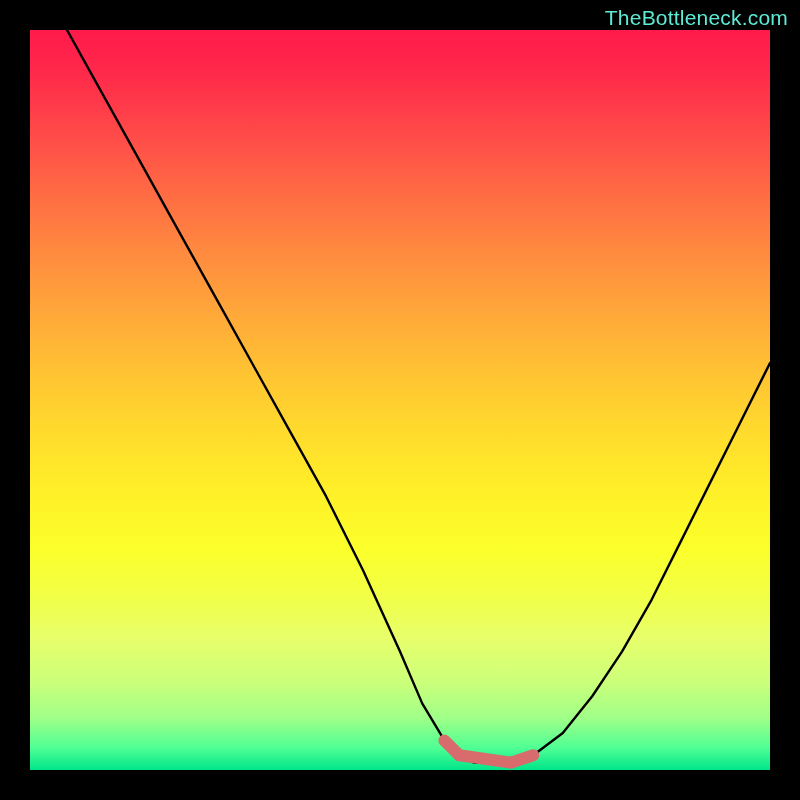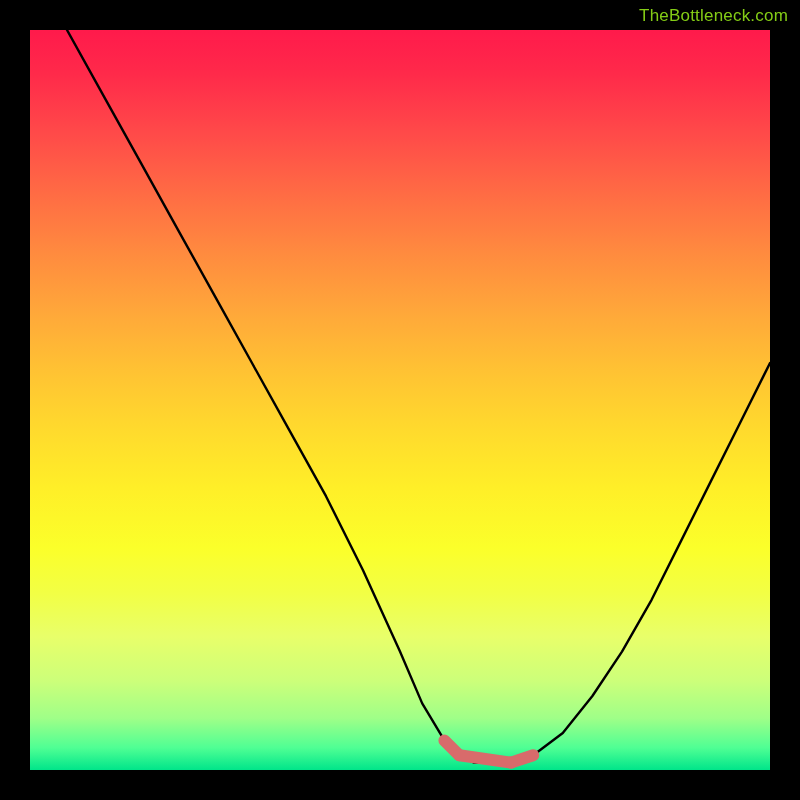--- a/index.html
+++ b/index.html
@@ -8,22 +8,22 @@
     position: relative;
     width: 800px;
     height: 800px;
     background: #000;
   }
   .watermark {
     position: absolute;
     top: 6px;
     right: 12px;
     font-family: Arial, Helvetica, sans-serif;
-    font-size: 17px;
-    color: #84cc16;
+    font-size: 21px;
+    color: #5eead4;
     letter-spacing: 0.2px;
     user-select: none;
   }
   .plot-area {
     position: absolute;
     left: 30px;
     top: 30px;
     width: 740px;
     height: 740px;
     overflow: hidden;

